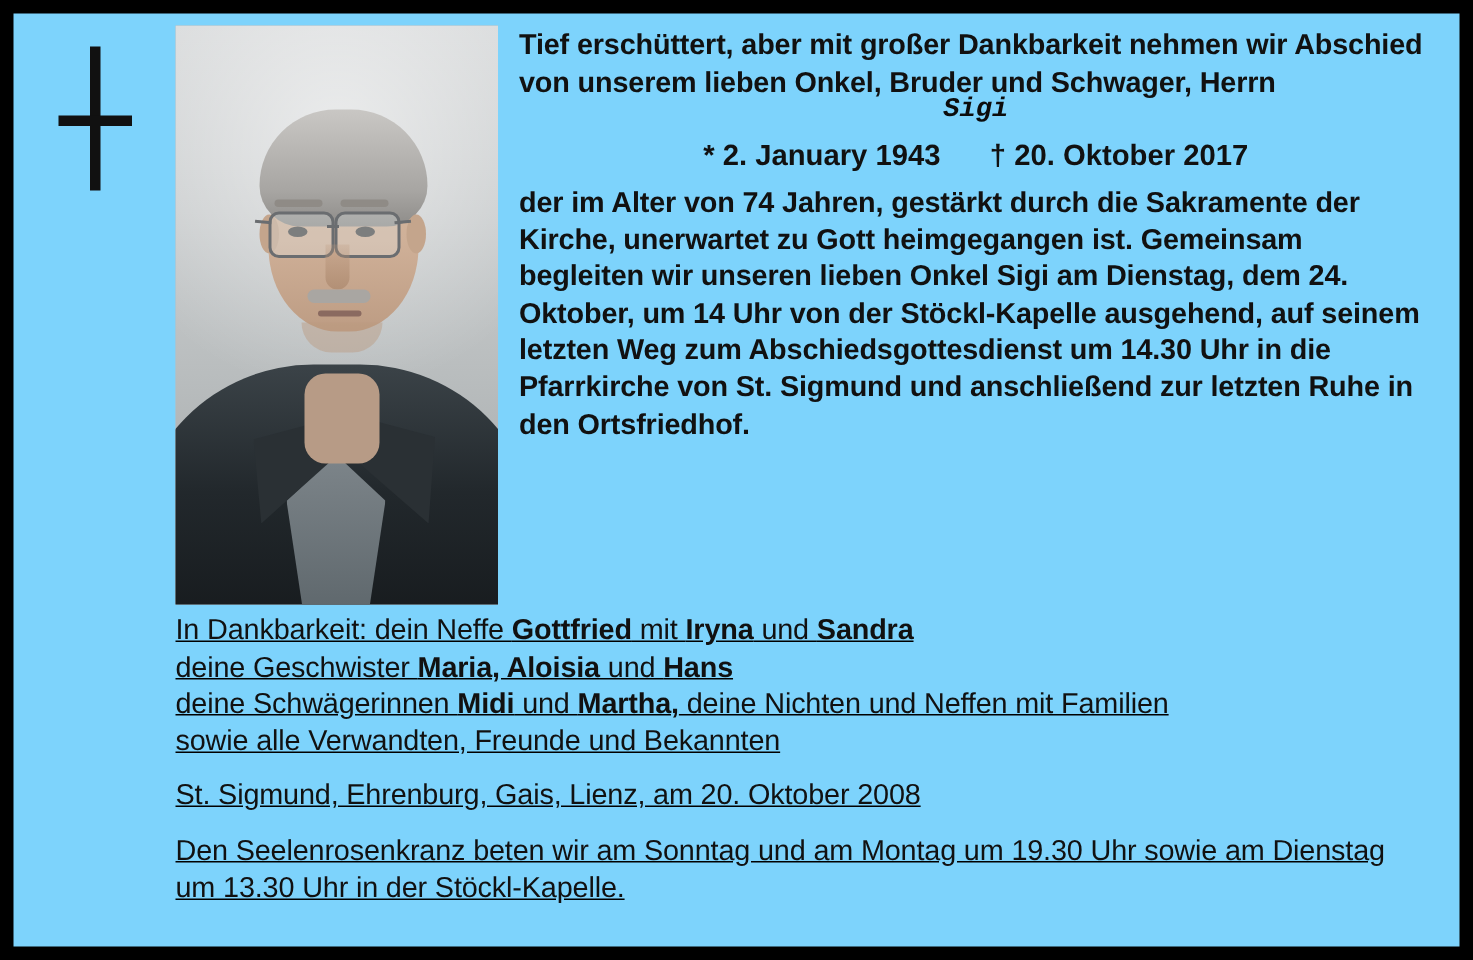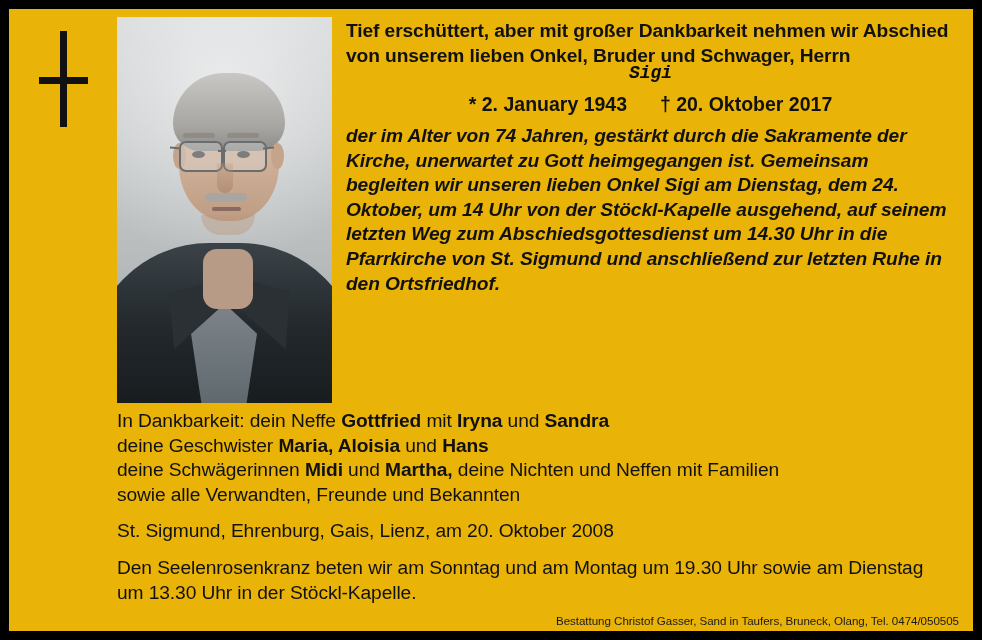--- a/index.html
+++ b/index.html
@@ -11,21 +11,21 @@
     width: 982px;
     height: 640px;
     overflow: hidden;
     font-family: "Liberation Sans", sans-serif;
   }
   .obituary {
     position: relative;
     box-sizing: border-box;
     width: 982px;
     height: 640px;
-    background: #eab308;
+    background: #7dd3fc;
     border: 9px solid #000;
     padding: 0;
   }
   .inner {
     position: relative;
     width: 100%;
     height: 100%;
     box-sizing: border-box;
     padding: 8px 12px 4px 12px;
   }
@@ -300,28 +300,28 @@
     white-space: nowrap;
   }
   .dates .gap { display: inline-block; width: 22px; }
   .body-text {
     font-size: 19.2px;
     line-height: 24.6px;
     color: #111;
     font-weight: 700;
     margin-top: 8px;
     letter-spacing: -0.1px;
-    font-style: italic;
   }
 
   
   .lower {
     padding-left: 96px;
     padding-right: 8px;
     margin-top: 6px;
+    text-decoration: underline;
   }
   .block {
     font-size: 19.2px;
     line-height: 24.6px;
     color: #111;
     font-weight: 400;
     letter-spacing: -0.1px;
   }
   .block b { font-weight: 700; }
   .block.spaced { margin-top: 12px; }
@@ -404,16 +404,15 @@
         <div>sowie alle Verwandten, Freunde und Bekannten</div>
       </div>
 
       <div class="block spaced">St. Sigmund, Ehrenburg, Gais, Lienz, am 20. Oktober 2008</div>
 
       <div class="block spaced">Den Seelenrosenkranz beten wir am Sonntag und am Montag um 19.30 Uhr sowie am Dienstag um 13.30 Uhr in der Stöckl-Kapelle.</div>
 
 
     </div>
 
-    <div class="footer">Bestattung Christof Gasser, Sand in Taufers, Bruneck, Olang, Tel. 0474/050505</div>
 
   </div>
 </div>
 
 </body></html>

